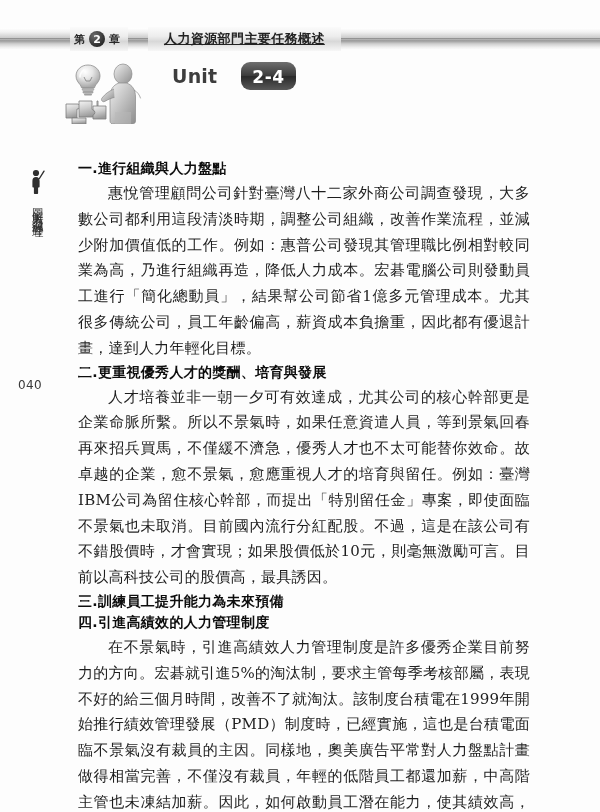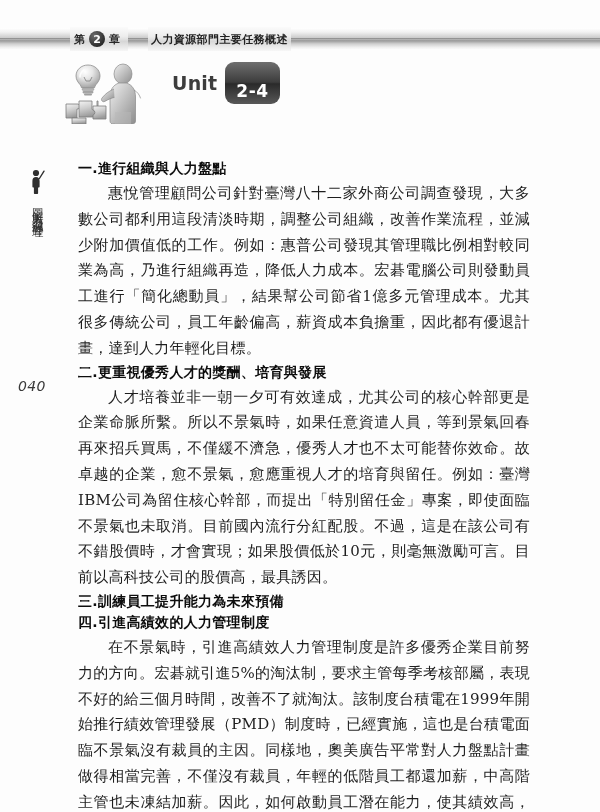--- a/index.html
+++ b/index.html
@@ -54,48 +54,48 @@
     color:#fff; font-size:11px; font-weight:bold;
     display:flex; align-items:center; justify-content:center;
     font-family:"DejaVu Sans","Liberation Sans",sans-serif;
     line-height:1;
   }
   .chapter-title-text {
     position:absolute;
     left:148px; top:27px; height:24px;
     display:flex; align-items:center;
     z-index:4;
-    padding:0 3px;
+    padding:0 16px;
     background:linear-gradient(to bottom,#fbfbfb 0%,#ececec 40%,#d8d8d8 60%,#f7f7f7 100%);
-    font-size:11px; font-weight:bold; color:#232323; letter-spacing:.4px;
+    font-size:13px; font-weight:bold; color:#232323; letter-spacing:.4px;text-decoration:underline;
   }
 
   
   .unit-head {
     position:absolute;
     left:62px; top:58px;
     width:480px; height:66px;
   }
   .illus { position:absolute; left:0; top:2px; width:112px; height:64px; }
 
   .unit-line {
     position:absolute; left:110px; top:4px;
-    display:flex; align-items:center; gap:8px;
+    display:flex; align-items:center; gap:24px;
   }
   .unit-word {
     font-family:"DejaVu Sans","Liberation Sans",sans-serif;
     font-size:19px; font-weight:bold; color:#3d3d3d;
     letter-spacing:.2px;
   }
   .unit-pill {
     background:linear-gradient(to bottom,#6f6f6f 0%,#3c3c3c 48%,#2a2a2a 52%,#585858 100%);
     color:#ffffff;
     font-family:"DejaVu Sans","Liberation Sans",sans-serif;
     font-size:17px; font-weight:bold;
-    padding:19px 11px 2px;
+    padding:5px 11px 2px;
     border-radius:9px;
     letter-spacing:.5px;
     line-height:1.25;
   }
   .unit-title {
     position:absolute; left:110px; top:26px;
     font-size:26px; font-weight:bold; color:#121212;
     letter-spacing:.5px;
     font-family:"DejaVu Sans","Liberation Sans",sans-serif;
   }
@@ -113,24 +113,23 @@
     text-orientation:upright;
     font-size:11.5px;
     letter-spacing:2.6px;
     color:#2d2d2d;
     line-height:1;
   }
   .page-number {
     position:absolute;
     left:18px; top:378px;
     font-family:"DejaVu Sans","Liberation Sans",sans-serif;
-    font-size:14px;
+    font-size:12px;
     color:#3a3a3a;
     letter-spacing:.4px;
-    font-style:italic;
   }
 
   
   .content {
     position:absolute;
     left:78px; top:132px;
     width:452px;
   }
   .lead-para {
     font-size:12.6px;

